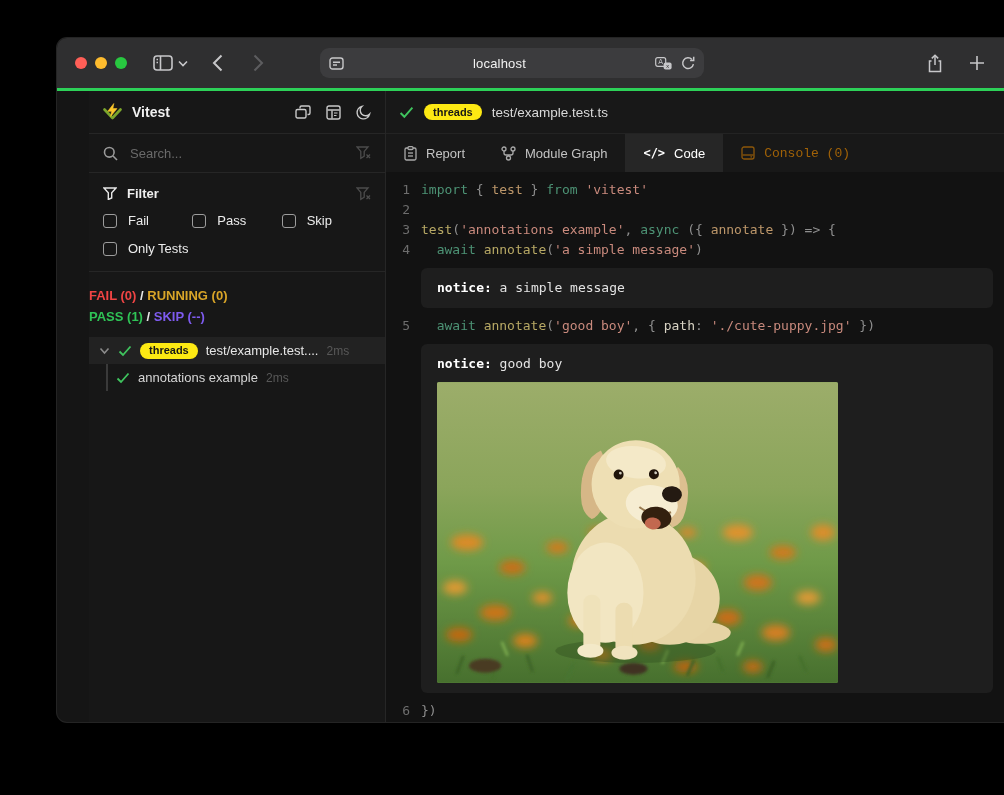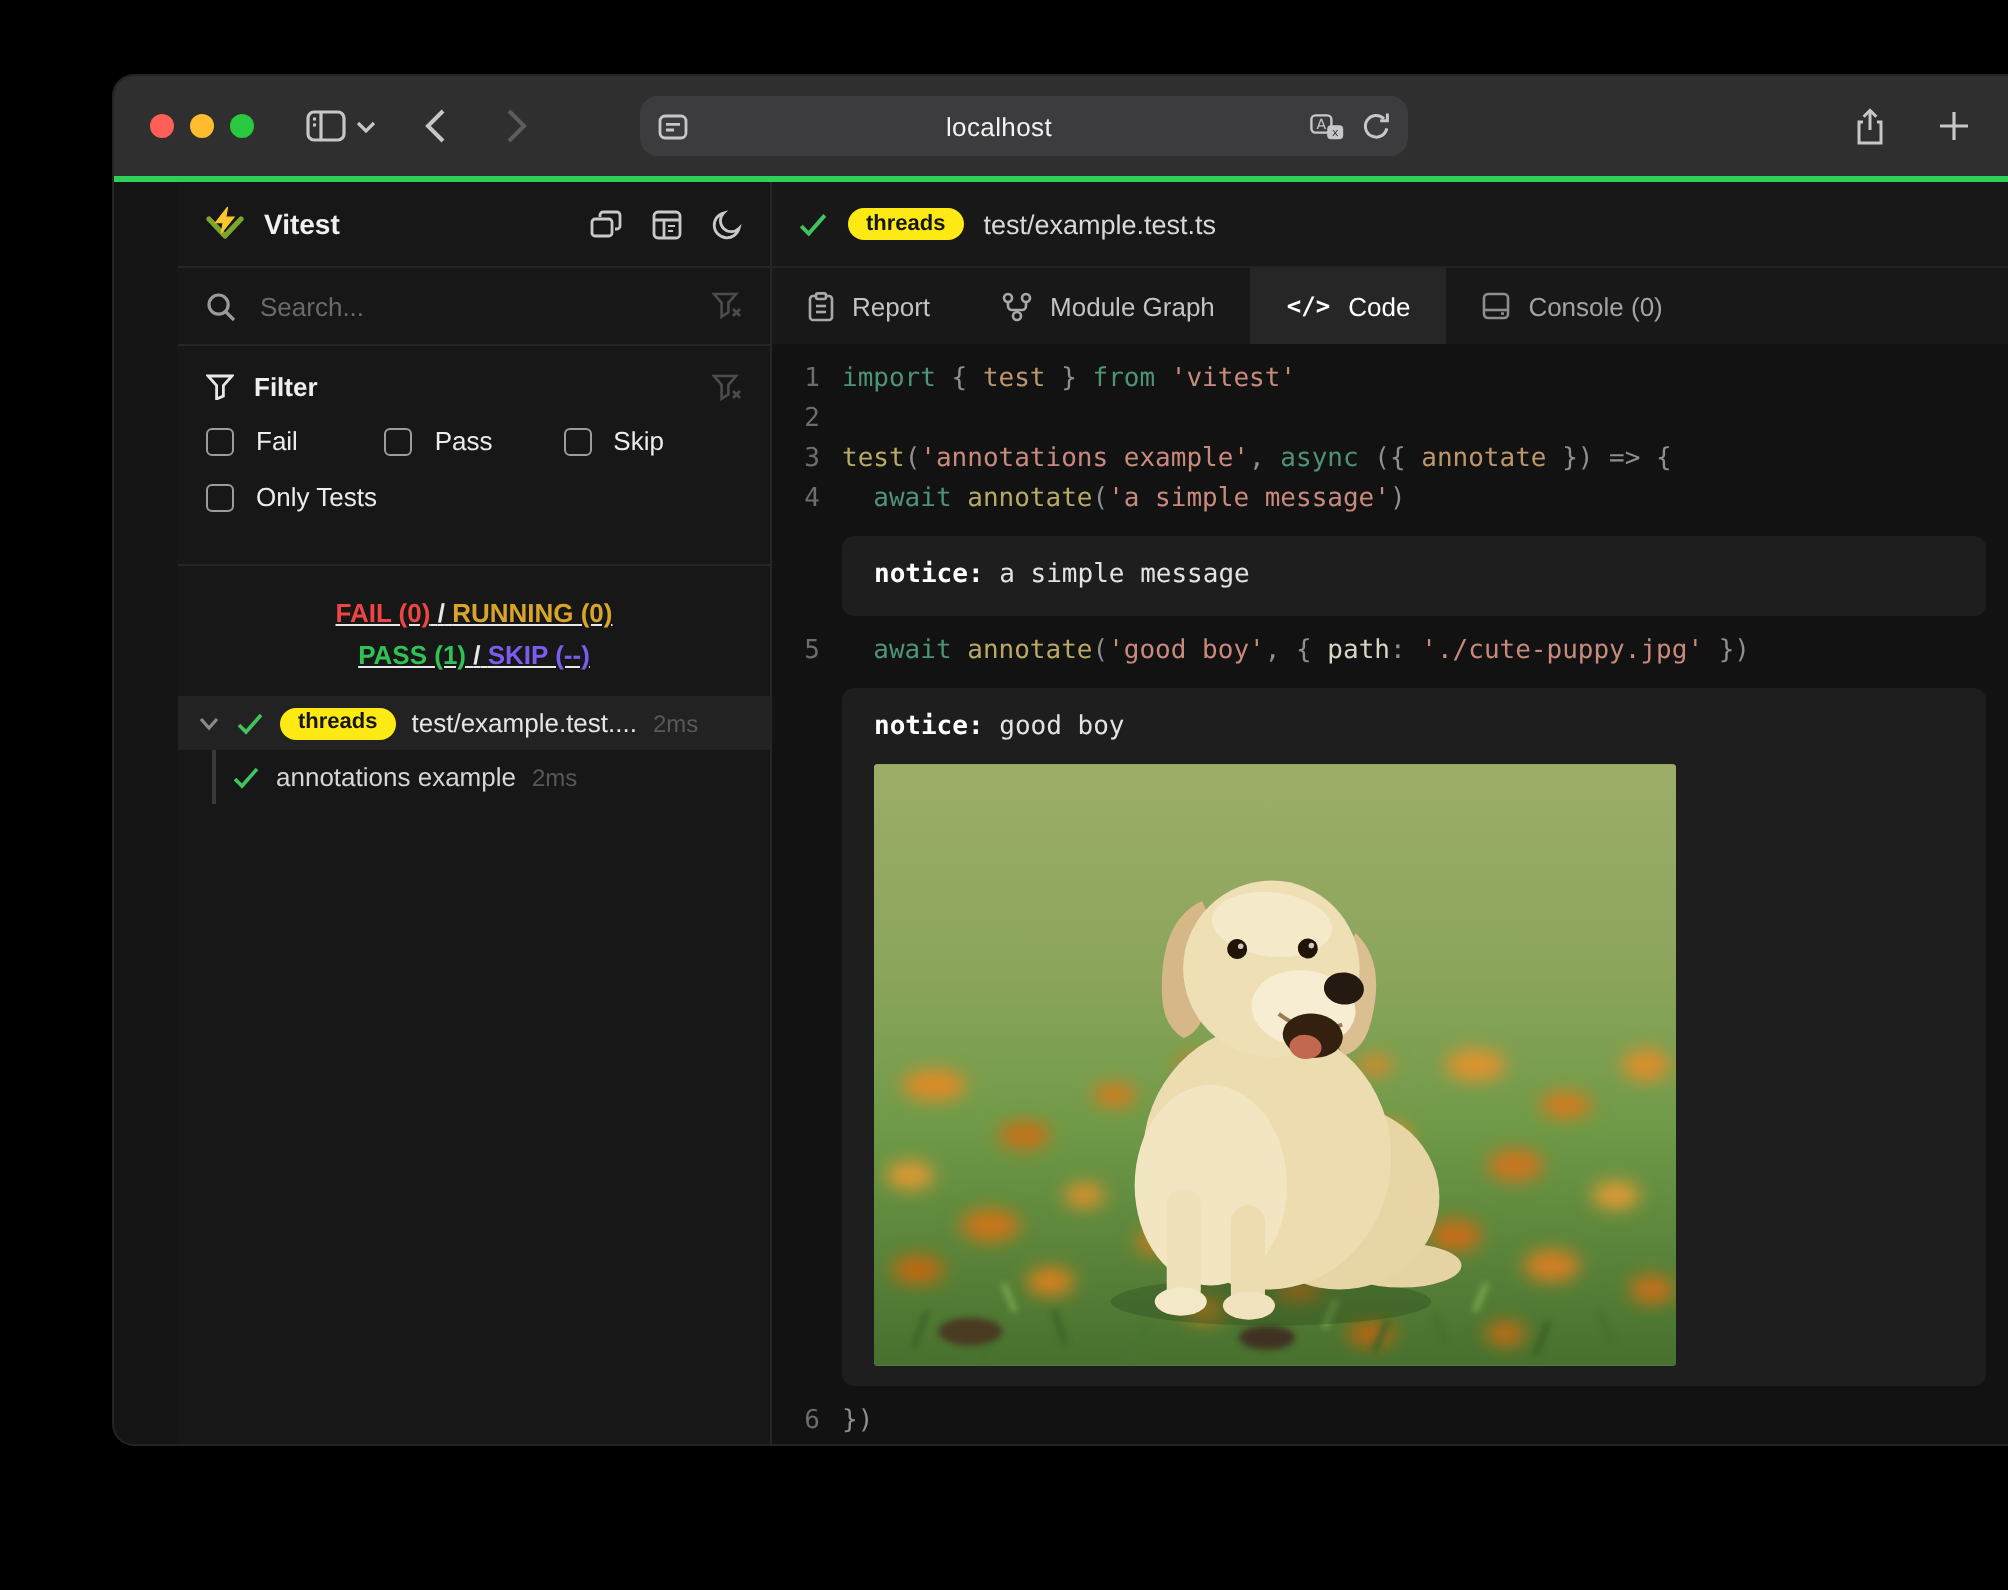--- a/index.html
+++ b/index.html
@@ -26,41 +26,41 @@
   .sidebar{width:296px;flex:none;background:#171717;border-right:1px solid #262626;display:flex;flex-direction:column;overflow:hidden;margin-left:32px;}
   .main{flex:1;display:flex;flex-direction:column;background:#181818;min-width:0;}
   
   .sb-header{height:42px;flex:none;display:flex;align-items:center;gap:10px;padding:0 14px;border-bottom:1px solid #262626;}
   .sb-title{font-size:14px;font-weight:600;color:#f0f0f0;flex:1;}
   .sb-actions{display:flex;align-items:center;gap:15px;color:#c9c9c9;}
   .sb-search{height:38px;flex:none;display:flex;align-items:center;gap:10px;padding:0 14px;border-bottom:1px solid #262626;color:#9a9a9a;}
   .sb-search input{flex:1;background:transparent;border:0;outline:0;color:#ddd;font-size:13px;font-family:inherit;}
   .sb-search input::placeholder{color:#6a6a6a;}
   .icon-dim{opacity:.32;}
-  .filter-sec{border-bottom:1px solid #262626;padding-bottom:26px;}
+  .filter-sec{border-bottom:1px solid #262626;padding-bottom:15px;}
   .filter-head{display:flex;align-items:center;gap:10px;padding:13px 14px 10px;color:#efefef;font-size:13px;font-weight:700;}
   .filter-head .sp{flex:1;}
   .filter-grid{display:grid;grid-template-columns:1fr 1fr 1fr;row-gap:13px;padding:2px 14px 0;}
   .chk{display:flex;align-items:center;gap:11px;font-size:13px;color:#ececec;cursor:pointer;}
   .chk input{appearance:none;-webkit-appearance:none;width:14px;height:14px;border:1.6px solid #9c9c9c;border-radius:3px;background:transparent;margin:0;}
-  .status{padding:13px 0 10px;text-align:center;font-size:13px;font-weight:700;line-height:21px;color:#e8e8e8;text-decoration:underline;}
+  .status{padding:13px 0 10px;text-align:left;font-size:13px;font-weight:700;line-height:21px;color:#e8e8e8;}
   .st-fail{color:var(--fail);} .st-run{color:var(--run);} .st-pass{color:var(--pass);} .st-skip{color:var(--skip);}
   .tree-row{height:27px;display:flex;align-items:center;gap:8px;padding:0 10px;font-size:13px;color:#e6e6e6;cursor:pointer;}
   .tree-row.selected{background:#222222;}
   .tree-name{white-space:nowrap;overflow:hidden;max-width:160px;}
   .tree-time{color:#585858;font-size:12px;}
   .guide{width:2px;height:27px;background:#3a3a3a;margin-left:7px;flex:none;}
   .badge{background:var(--badge);color:#161616;font-size:11px;font-weight:700;padding:2.5px 9px;border-radius:999px;line-height:1;}
   
   .file-header{height:42px;flex:none;display:flex;align-items:center;gap:10px;padding:0 13px;border-bottom:1px solid #232323;color:#d9d9d9;font-size:13.5px;}
   .tabbar{height:38px;flex:none;display:flex;align-items:stretch;background:#181818;}
   .tab{display:flex;align-items:center;gap:9px;padding:0 18px;font-size:13px;color:#c3c3c3;cursor:pointer;justify-content:center;}
   .tab svg{opacity:.85;}
   .tab.active{background:#262626;color:#fff;}
-  .tab.disabled{color:#a3a3a3;cursor:default;}
+  .tab.disabled{color:#a16207;cursor:default;font-family:Liberation Mono, monospace;}
   .code-glyph{font-family:"DejaVu Sans Mono",monospace;font-size:12px;font-weight:700;}
   
   .editor{flex:1;background:#121212;overflow:hidden;position:relative;
     font-family:"DejaVu Sans Mono",monospace;font-size:13px;line-height:20px;padding:8px 0 0 6px;}
   .code-line{display:flex;white-space:pre;}
   .ln{width:18px;flex:none;text-align:right;color:#6d6d6d;margin-right:11px;user-select:none;}
   .tk-k{color:var(--kw);} .tk-s{color:var(--str);} .tk-f{color:var(--fn);}
   .tk-p{color:var(--pun);} .tk-o{color:var(--imp);} .tk-v{color:var(--prop);}
   .notice-box{background:#1e1e1e;border-radius:6px;margin:8px 56px 8px 29px;padding:10px 16px;color:#e8e8e8;}
   .notice-label{font-weight:700;color:#ffffff;}

